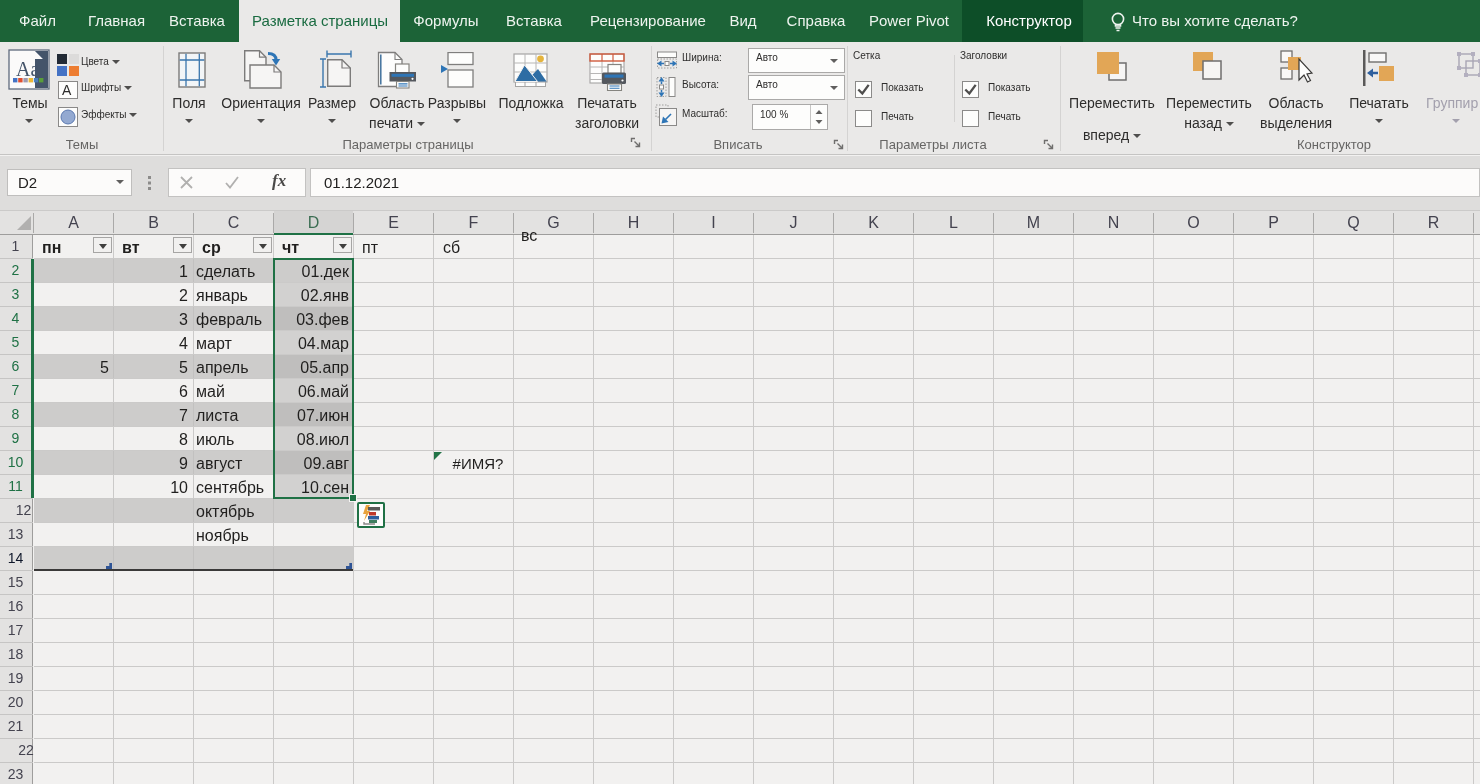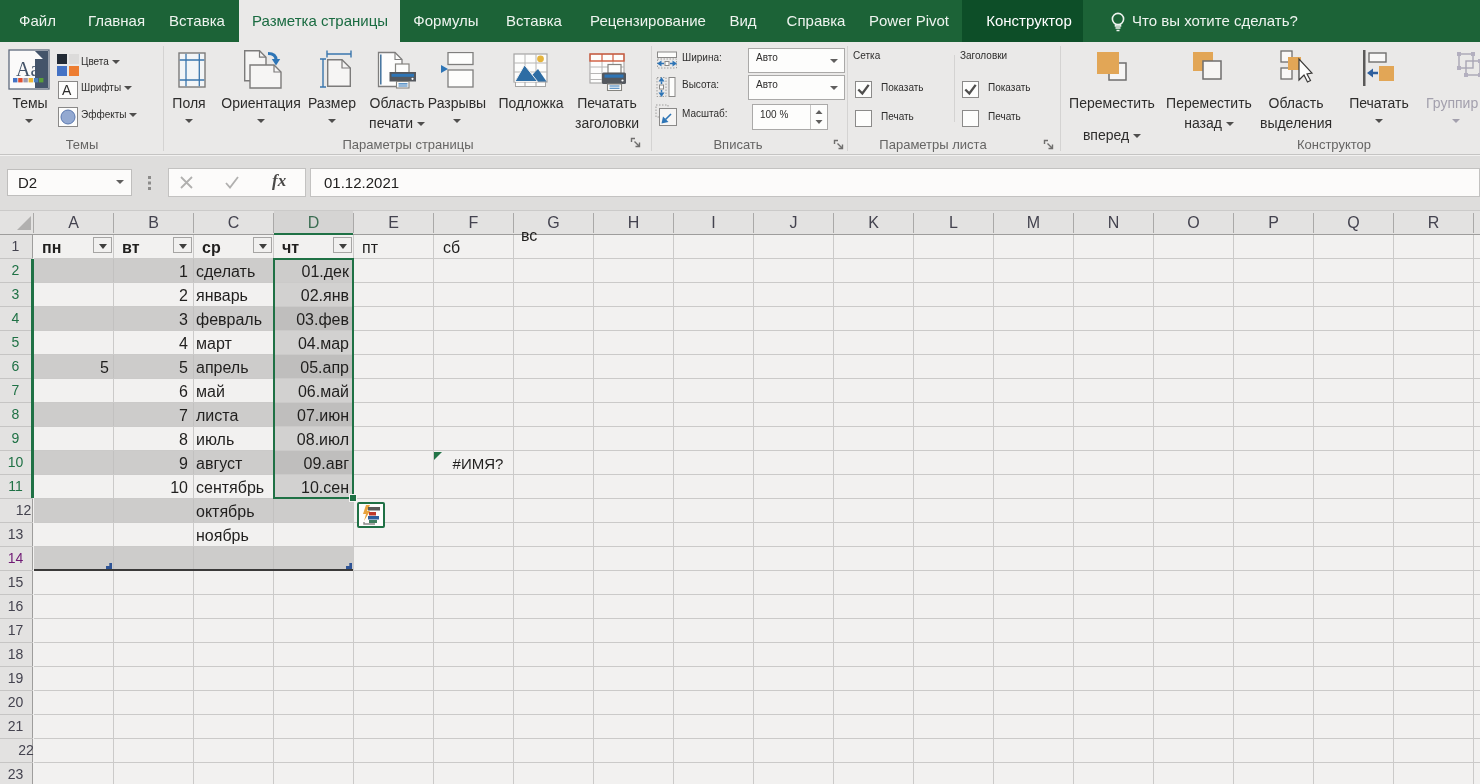--- a/index.html
+++ b/index.html
@@ -345,21 +345,21 @@
 <div class="ab rowh" style="left:0;top:307px;width:31px;color:#1f7145">4</div>
 <div class="ab rowh" style="left:0;top:331px;width:31px;color:#1f7145">5</div>
 <div class="ab rowh" style="left:0;top:355px;width:31px;color:#1f7145">6</div>
 <div class="ab rowh" style="left:0;top:379px;width:31px;color:#1f7145">7</div>
 <div class="ab rowh" style="left:0;top:403px;width:31px;color:#1f7145">8</div>
 <div class="ab rowh" style="left:0;top:427px;width:31px;color:#1f7145">9</div>
 <div class="ab rowh" style="left:0;top:451px;width:31px;color:#1f7145">10</div>
 <div class="ab rowh" style="left:0;top:475px;width:31px;color:#1f7145">11</div>
 <div class="ab rowh" style="left:0;top:499px;width:47px;color:#44434f">12</div>
 <div class="ab rowh" style="left:0;top:523px;width:31px;color:#44434f">13</div>
-<div class="ab rowh" style="left:0;top:547px;width:31px;color:#701a75">14</div>
+<div class="ab rowh" style="left:0;top:547px;width:31px;color:#0f172a">14</div>
 <div class="ab rowh" style="left:0;top:571px;width:31px;color:#44434f">15</div>
 <div class="ab rowh" style="left:0;top:595px;width:31px;color:#44434f">16</div>
 <div class="ab rowh" style="left:0;top:619px;width:31px;color:#44434f">17</div>
 <div class="ab rowh" style="left:0;top:643px;width:31px;color:#44434f">18</div>
 <div class="ab rowh" style="left:0;top:667px;width:31px;color:#44434f">19</div>
 <div class="ab rowh" style="left:0;top:691px;width:31px;color:#44434f">20</div>
 <div class="ab rowh" style="left:0;top:715px;width:31px;color:#44434f">21</div>
 <div class="ab rowh" style="left:0;top:739px;width:52px;color:#44434f">22</div>
 <div class="ab rowh" style="left:0;top:763px;width:31px;color:#44434f">23</div>
 <div class="ab" style="left:113px;top:235px;width:1px;height:549px;background:#cbcac9"></div>

